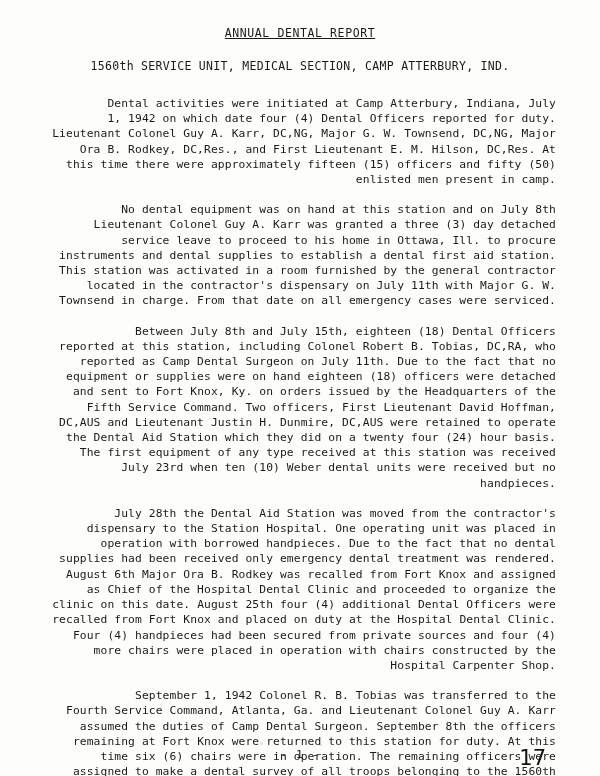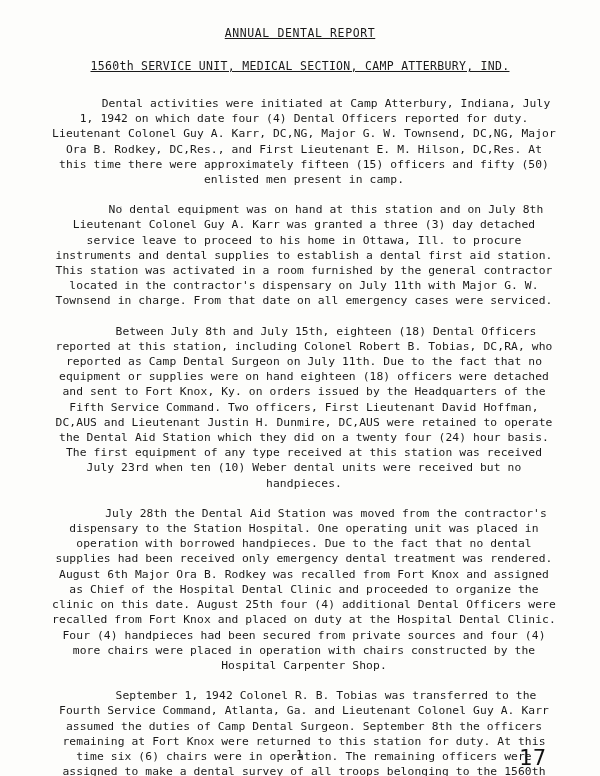--- a/index.html
+++ b/index.html
@@ -30,32 +30,31 @@
   .doc-title {
     font-size: 11.5px;
     letter-spacing: 0.6px;
     text-decoration: underline;
     display: inline-block;
     font-weight: normal;
   }
   .doc-subtitle {
     font-size: 11.5px;
     letter-spacing: 0.3px;
-    text-decoration: underline;
     display: inline-block;
     margin-top: 14px;
     font-weight: normal;
   }
   .body-text {
     margin-top: 22px;
   }
   .para {
     font-size: 11.3px;
     line-height: 15.2px;
-    text-align: center;
+    text-align: right;
     margin: 0 0 15px 8px;
     text-indent: 0;
     white-space: normal;
     letter-spacing: 0.1px;
   }
   .para .indent {
     display: inline-block;
     width: 44px;
   }
   .footer {

